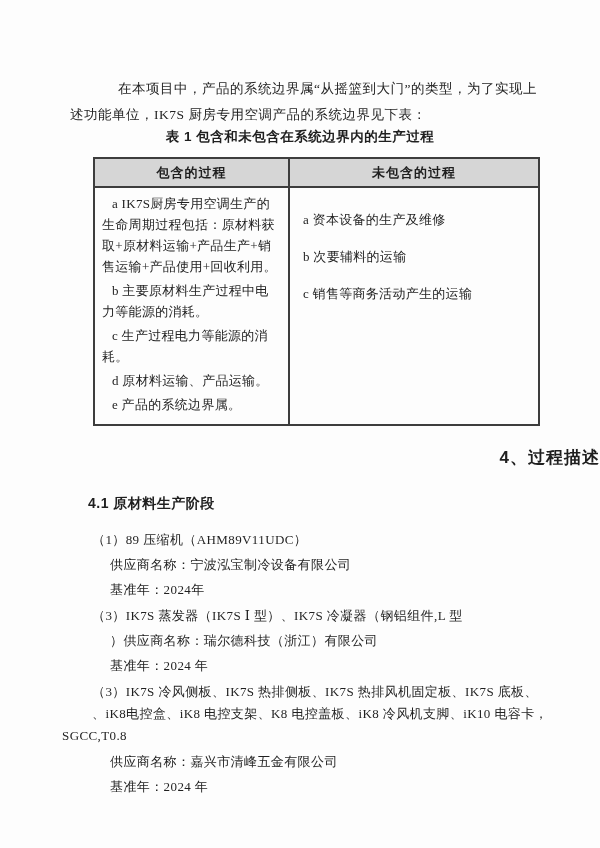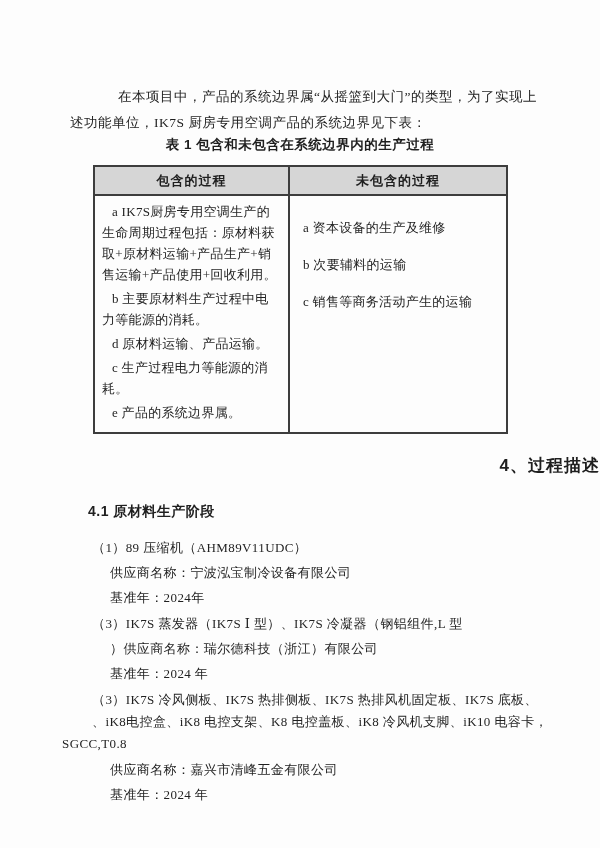--- a/index.html
+++ b/index.html
@@ -5,33 +5,33 @@
   * { margin:0; padding:0; box-sizing:border-box; }
   html,body { background:#e8e8e8; }
   .page {
     position:relative; width:600px; height:848px; margin:0 auto;
     background:#fdfdfd; overflow:hidden; color:#1f1f1f;
     font-family:"Liberation Serif","DejaVu Serif",serif;
   }
   .content { padding-top:76px; }
 
   
-  .intro { margin:8px 58px 0 70px; font-size:13.5px; line-height:26px; letter-spacing:0.5px; }
+  .intro { margin:0 58px 0 70px; font-size:13.5px; line-height:26px; letter-spacing:0.5px; }
   .intro .l1 { text-indent:48px; }
 
   
   .table-title {
     text-align:center; 
     font-family:"Liberation Sans","DejaVu Sans",sans-serif;
     font-weight:bold; font-size:13.5px; letter-spacing:0.5px;
   }
 
   
   .btable {
-    margin:11px 0 0 93px; width:415px;
+    margin:11px 0 0 93px; width:447px;
     border:2px solid #3d3d3d; background:#fdfdfd;
   }
   .btable .hrow { display:flex; border-bottom:2px solid #3d3d3d; background:#d6d6d6; }
   .btable .hcell {
     padding:5px 4px 4px; text-align:center; font-weight:bold; font-size:13px;
     letter-spacing:1px;
   }
   .btable .hcell.c1 { width:195px; border-right:2px solid #3d3d3d; }
   .btable .hcell.c2 { flex:1; }
   .btable .brow { display:flex; min-height:202px; }
@@ -79,22 +79,22 @@
 
     <div class="btable">
       <div class="hrow">
         <div class="hcell c1">包含的过程</div>
         <div class="hcell c2">未包含的过程</div>
       </div>
       <div class="brow">
         <div class="bcell c1">
           <p>a IK7S厨房专用空调生产的生命周期过程包括：原材料获取+原材料运输+产品生产+销售运输+产品使用+回收利用。</p>
           <p>b 主要原材料生产过程中电力等能源的消耗。</p>
+          <p>c 生产过程电力等能源的消耗。</p>
           <p>d 原材料运输、产品运输。</p>
-          <p>c 生产过程电力等能源的消耗。</p>
           <p>e 产品的系统边界属。</p>
         </div>
         <div class="bcell c2">
           <p>a 资本设备的生产及维修</p>
           <p>b 次要辅料的运输</p>
           <p>c 销售等商务活动产生的运输</p>
         </div>
       </div>
     </div>
 

